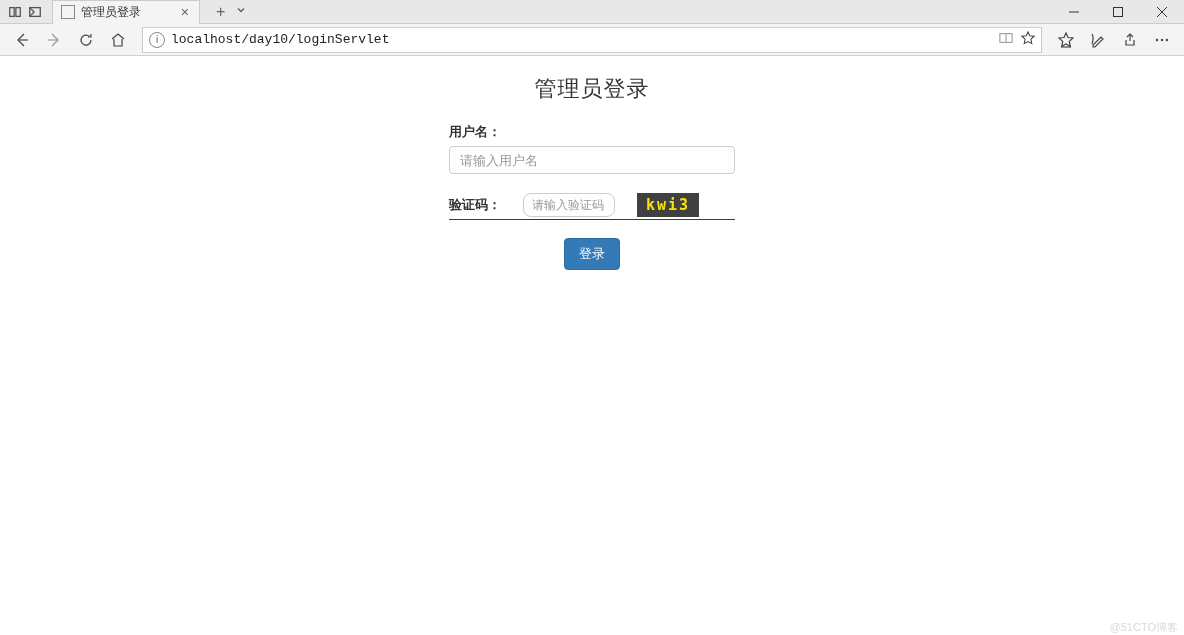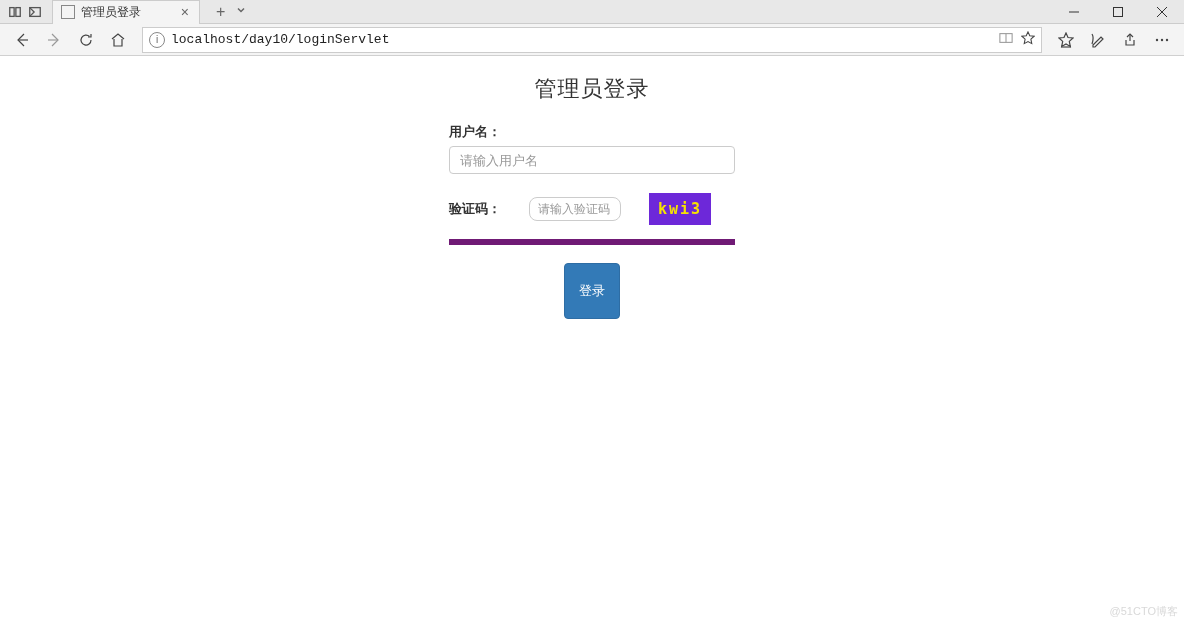--- a/index.html
+++ b/index.html
@@ -29,29 +29,29 @@
     .right-btns { display: flex; gap: 4px; align-items: center; }
     
     
     .content { padding-top: 18px; display: flex; justify-content: center; }
     .form-box { width: 286px; }
     h3.page-title { text-align: center; font-size: 22px; font-weight: 500; color: #333; margin-bottom: 14px; letter-spacing: 1px; }
     .form-group { margin-bottom: 12px; margin-top: 19px; }
     .form-label { font-size: 13px; font-weight: 700; color: #333; display: block; margin-bottom: 5px; }
     .form-control { width: 100%; height: 28px; border: 1px solid #ccc; border-radius: 4px; padding: 0 10px; font-size: 13px; color: #555; }
     .form-control::placeholder { color: #999; }
-    .captcha-row { display: flex; align-items: center; gap: 28px; padding-bottom: 14px; border-bottom: 6px solid #701a75; }
+    .captcha-row { display: flex; align-items: center; gap: 22px; padding-bottom: 2px; border-bottom: 1px solid #701a75; }
     .captcha-label { font-size: 13px; font-weight: 700; color: #333; }
     .captcha-input { width: 92px; height: 24px; border: 1px solid #ccc; border-radius: 8px; padding: 0 8px; font-size: 12px; }
     .captcha-input::placeholder { color: #999; }
-    .captcha-img { width: 62px; height: 32px; background: #6d28d9; color: #f7e400; font-family: monospace; font-size: 15px; letter-spacing: 2px; display: flex; align-items: center; justify-content: center; font-weight: bold; }
+    .captcha-img { width: 62px; height: 24px; background: #404040; color: #f7e400; font-family: monospace; font-size: 15px; letter-spacing: 2px; display: flex; align-items: center; justify-content: center; font-weight: bold; }
     .btn-row { text-align: center; margin-top: 18px; }
-    .btn-login { background: #337ab7; color: #fff; border: 1px solid #2e6da4; border-radius: 4px; padding: 18px 14px; font-size: 13px; cursor: pointer; }
+    .btn-login { background: #337ab7; color: #fff; border: 1px solid #2e6da4; border-radius: 4px; padding: 6px 14px; font-size: 13px; cursor: pointer; }
     
-    .watermark { position: absolute; bottom: 16px; right: 6px; font-size: 11px; color: #d9d9d9; }
+    .watermark { position: absolute; bottom: 0; right: 6px; font-size: 11px; color: #d9d9d9; }
   </style>
 </head>
 <body>
 
 <div class="titlebar">
   <div class="titlebar-left">
     <span class="win-icon">
       <svg viewBox="0 0 16 16" fill="none" stroke="currentColor" stroke-width="1.5">
           <rect x="2" y="3" width="5" height="10"></rect>
           <rect x="9" y="3" width="5" height="10"></rect>

